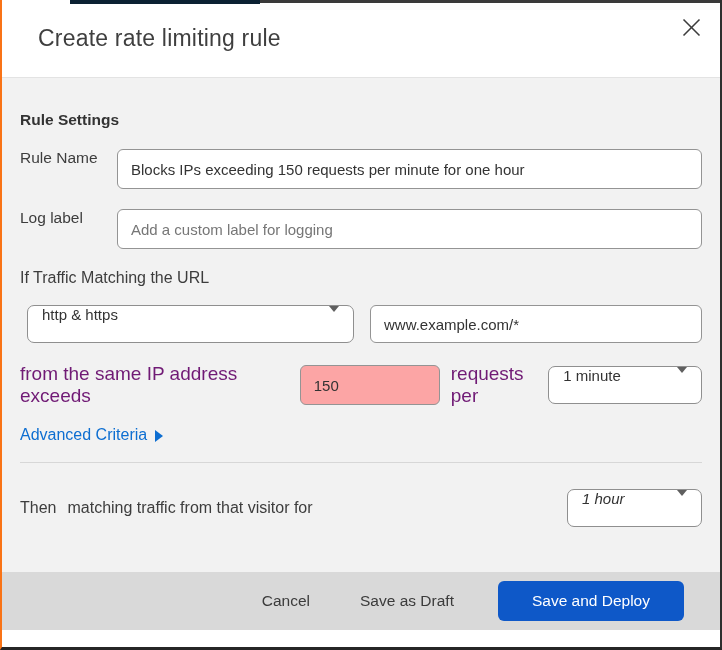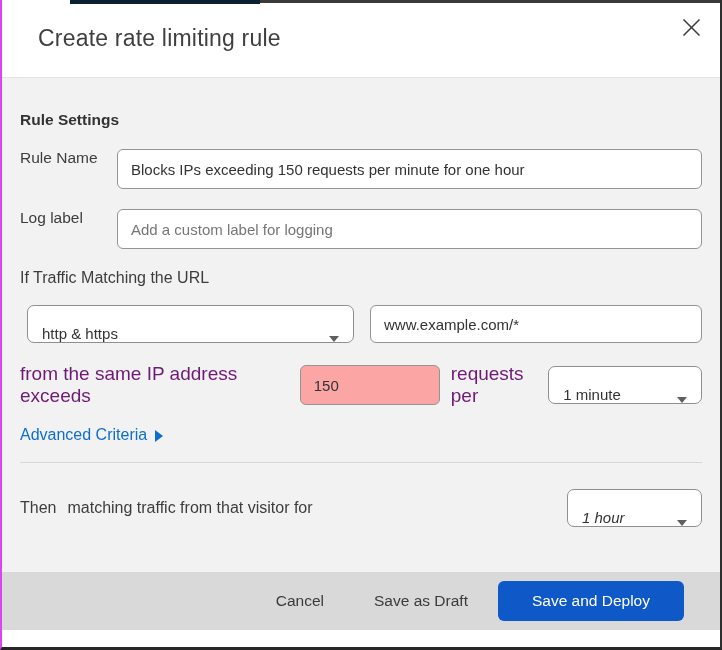--- a/index.html
+++ b/index.html
@@ -4,21 +4,21 @@
 <style>
   * { box-sizing: border-box; margin: 0; padding: 0; }
   html, body { background: #fff; }
   body {
     font-family: "Liberation Sans", "DejaVu Sans", sans-serif;
     width: 722px; height: 650px;
     position: relative;
   }
   .frame {
     width: 722px; height: 650px;
-    border-left: 2px solid #d946ef;
+    border-left: 2px solid #f97316;
     border-right: 2px solid #2e2e2e;
     border-bottom: 3px solid #262626;
     background: #fff;
     position: relative;
     overflow: hidden;
   }
   
   .top-sliver-navy {
     position: absolute; top: 0; left: 68px; width: 190px; height: 4px;
     background: #0b2132; z-index: 5;
@@ -56,21 +56,21 @@
     background: #fff; font-family: inherit;
     font-size: 15px; color: #333; padding: 0 13px;
     outline: none;
   }
   .text-input::placeholder { color: #767676; opacity: 1; }
   .intro-text { margin-top: 20px; font-size: 16px; color: #3d3d3d; }
   .match-row { display: flex; align-items: center; margin-top: 18px; margin-left: 7px; gap: 16px; }
   .select-box {
     height: 38px; background: #fff;
     border: 1px solid #8f8f8f; border-radius: 7px;
-    display: flex; align-items: flex-end; justify-content: space-between;
+    display: flex; align-items: flex-start; justify-content: space-between;
     padding: 0 14px; font-size: 15px; color: #333;
     cursor: pointer;
     gap: 37px;
   }
   .select-scheme { width: 327px; flex: none; }
   .url-input { height: 38px; }
   .caret-down {
     width: 0; height: 0; flex: none; margin-left: 10px;
     border-left: 5px solid transparent; border-right: 5px solid transparent;
     border-top: 6px solid #5f5f5f;
@@ -106,21 +106,21 @@
     height: 58px; background: #d9d9d9;
     display: flex; align-items: center; justify-content: flex-end;
     padding-right: 36px;
   }
   .ghost-btn {
     background: transparent; border: none; cursor: pointer;
     font-family: inherit; font-size: 15.5px; color: #3b3b3b;
     padding: 8px 4px;
   }
   .btn-cancel { margin-right: 42px; }
-  .btn-draft { margin-right: 26px; }
+  .btn-draft { margin-right: 40px; }
   .primary-btn {
     min-width: 151px; height: 40px;
     background: #0e58c8; color: #ffffff;
     border: none; border-radius: 6px; cursor: pointer;
     font-family: inherit; font-size: 15.5px;
     padding: 0 34px;
   }
 </style>
 </head>
 <body>

